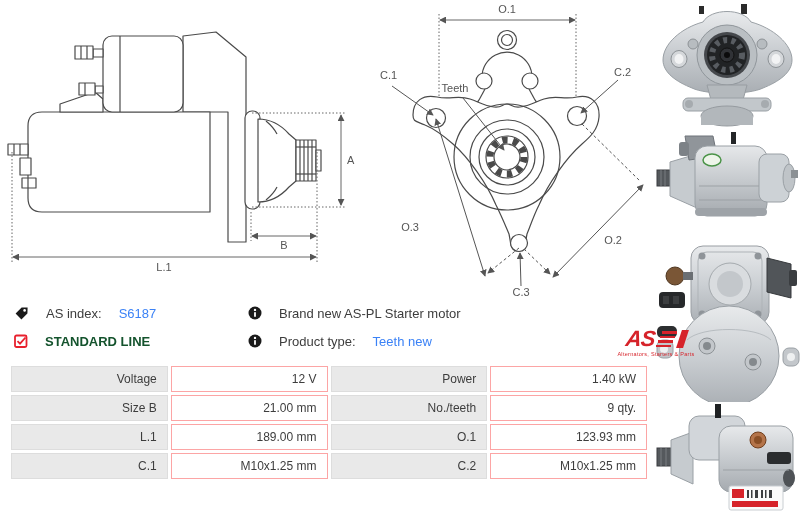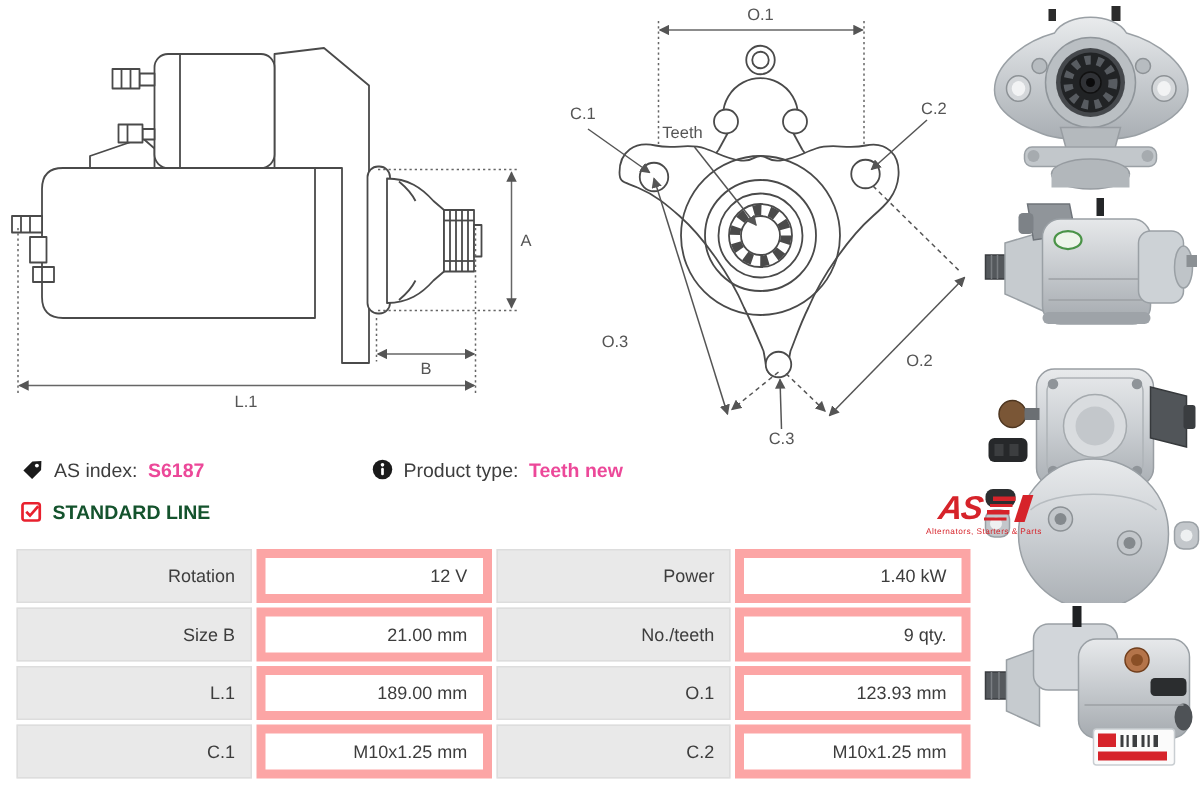--- a/index.html
+++ b/index.html
@@ -1,40 +1,40 @@
 <!DOCTYPE html>
 <html><head>
 <meta charset="utf-8">
 <style>
   html,body{margin:0;padding:0;background:#fff;}
   #screen{position:relative;width:800px;height:523px;background:#fff;overflow:hidden;
           font-family:"Liberation Sans",sans-serif;color:#3d3d3d;}
   .abs{position:absolute;}
   
-  .info-row{display:flex;align-items:center;gap:7px;height:18px;margin-bottom:10px;font-size:13px;white-space:nowrap;}
-  .info-row .b{font-weight:bold;color:#ec4899;}
+  .info-row{display:flex;align-items:center;gap:17px;height:18px;margin-bottom:10px;font-size:13px;white-space:nowrap;}
+  .info-row .b{font-weight:normal;color:#3b82f6;}
   .red{color:#14532d;font-weight:bold;}
   .ic{flex:0 0 auto;display:inline-flex;}
   
   .aspl-logo{position:absolute;left:50px;top:24px;width:120px;text-align:center;}
   .aspl-mark{display:inline-flex;align-items:center;height:22px;}
   .aspl-as{font-style:italic;font-weight:bold;font-size:22px;line-height:20px;color:#d6232a;letter-spacing:-1px;transform:skewX(-8deg);}
   .aspl-stripes{display:inline-flex;flex-direction:column;gap:2px;margin-left:2px;}
   .aspl-stripes i{display:block;height:2.5px;background:#d6232a;}
   .aspl-stripes i:nth-child(1){width:15px;margin-left:6px;}
   .aspl-stripes i:nth-child(2){width:15px;margin-left:4px;}
   .aspl-stripes i:nth-child(3){width:15px;margin-left:2px;}
   .aspl-stripes i:nth-child(4){width:15px;}
   .aspl-flag{display:inline-block;width:7px;height:18px;background:#d6232a;margin-left:2px;transform:skewX(-18deg);}
   .aspl-tagline{font-size:5.5px;color:#d6232a;letter-spacing:.3px;margin-top:1px;white-space:nowrap;}
   
   table.spec{border-collapse:separate;border-spacing:3px;width:642px;table-layout:fixed;font-size:12px;}
   table.spec td{height:20px;vertical-align:middle;padding:2px 10px;text-align:right;line-height:1.25;}
   td.lbl{background:#e9e9e9;border:1px solid #dddddd;color:#3d3d3d;}
-  td.val{background:#ffffff;border:6px solid #fca5a5;color:#3d3d3d;}
+  td.val{background:#ffffff;border:1px solid #fca5a5;color:#3d3d3d;}
   
   .photo{display:block;}
   svg text{font-family:"Liberation Sans",sans-serif;}
 </style>
 </head>
 <body>
 
 <div id="screen">
 
   <svg class="abs" style="left:0;top:0" width="360" height="300" viewBox="0 0 360 300">
@@ -317,20 +317,30 @@
 
   <div class="abs" style="left:248px;top:304px;width:290px">
     <div class="info-row">
       <span class="ic">
         <svg width="14" height="14" viewBox="0 0 14 14">
             <circle cx="7" cy="7" r="6.5" fill="#1a1a1a"></circle>
             <circle cx="7" cy="3.9" r="1.2" fill="#fff"></circle>
             <rect x="6.1" y="5.9" width="1.8" height="5" rx="0.9" fill="#fff"></rect>
           </svg>
       </span>
+      <span>Brand new AS-PL Starter motor</span>
+    </div>
+    <div class="info-row">
+      <span class="ic">
+        <svg width="14" height="14" viewBox="0 0 14 14">
+            <circle cx="7" cy="7" r="6.5" fill="#1a1a1a"></circle>
+            <circle cx="7" cy="3.9" r="1.2" fill="#fff"></circle>
+            <rect x="6.1" y="5.9" width="1.8" height="5" rx="0.9" fill="#fff"></rect>
+          </svg>
+      </span>
       <span>Product type:</span>
       <span class="b">Teeth new</span>
     </div>
   </div>
 
   <div class="abs" style="left:546px;top:304px;width:130px;height:58px">
     <div class="aspl-logo">
       <div class="aspl-mark">
         <span class="aspl-as">AS</span>
         <span class="aspl-stripes">
@@ -347,21 +357,21 @@
 
   <table class="spec abs" style="left:8px;top:363px">
     <colgroup>
         <col style="width:25%">
         <col style="width:25%">
         <col style="width:25%">
         <col style="width:25%">
       </colgroup>
     <tbody>
       <tr>
-        <td class="lbl">Rotation</td>
+        <td class="lbl">Voltage</td>
         <td class="val">12 V</td>
         <td class="lbl">Power</td>
         <td class="val">1.40 kW</td>
       </tr>
       <tr>
         <td class="lbl">Size B</td>
         <td class="val">21.00 mm</td>
         <td class="lbl">No./teeth</td>
         <td class="val">9 qty.</td>
       </tr>

